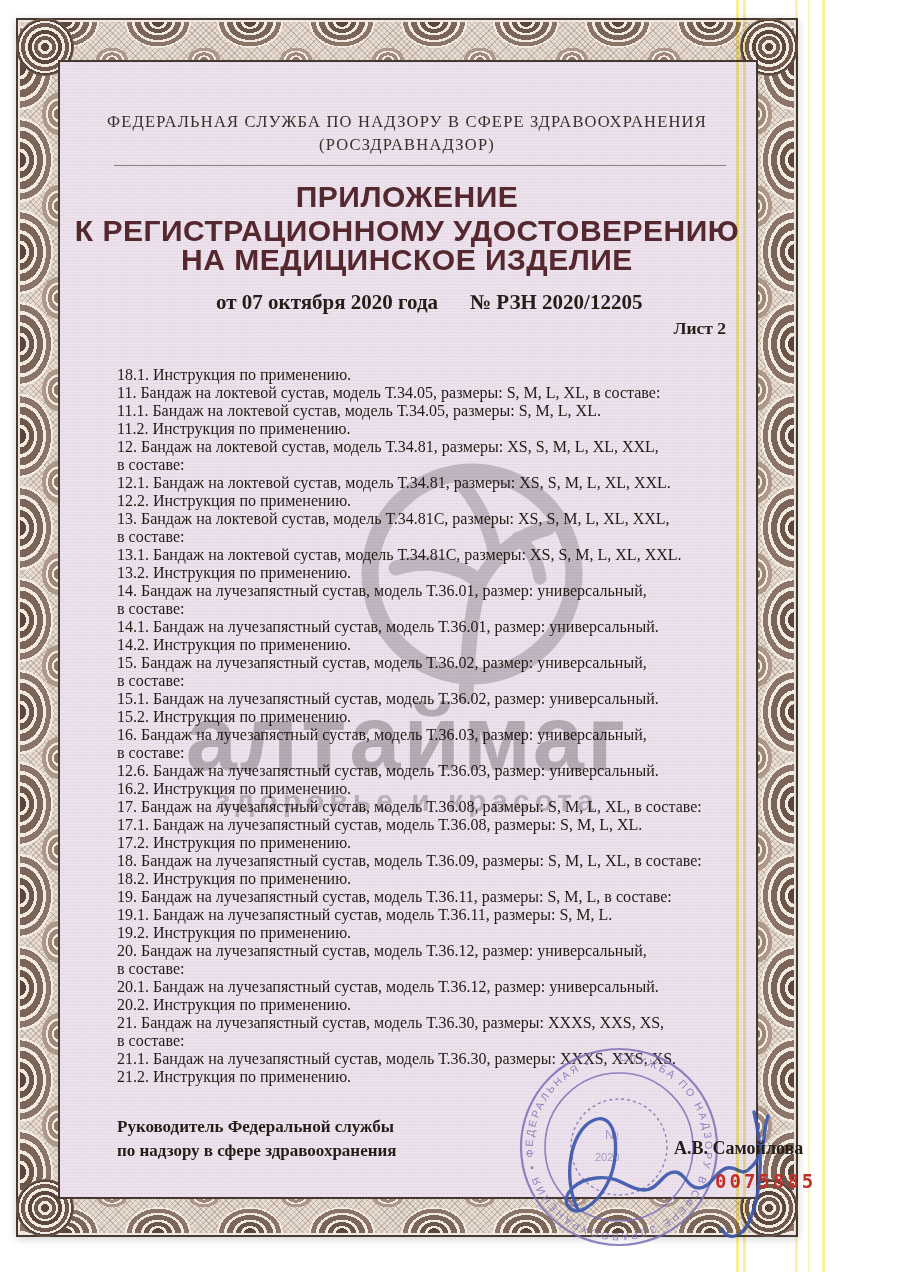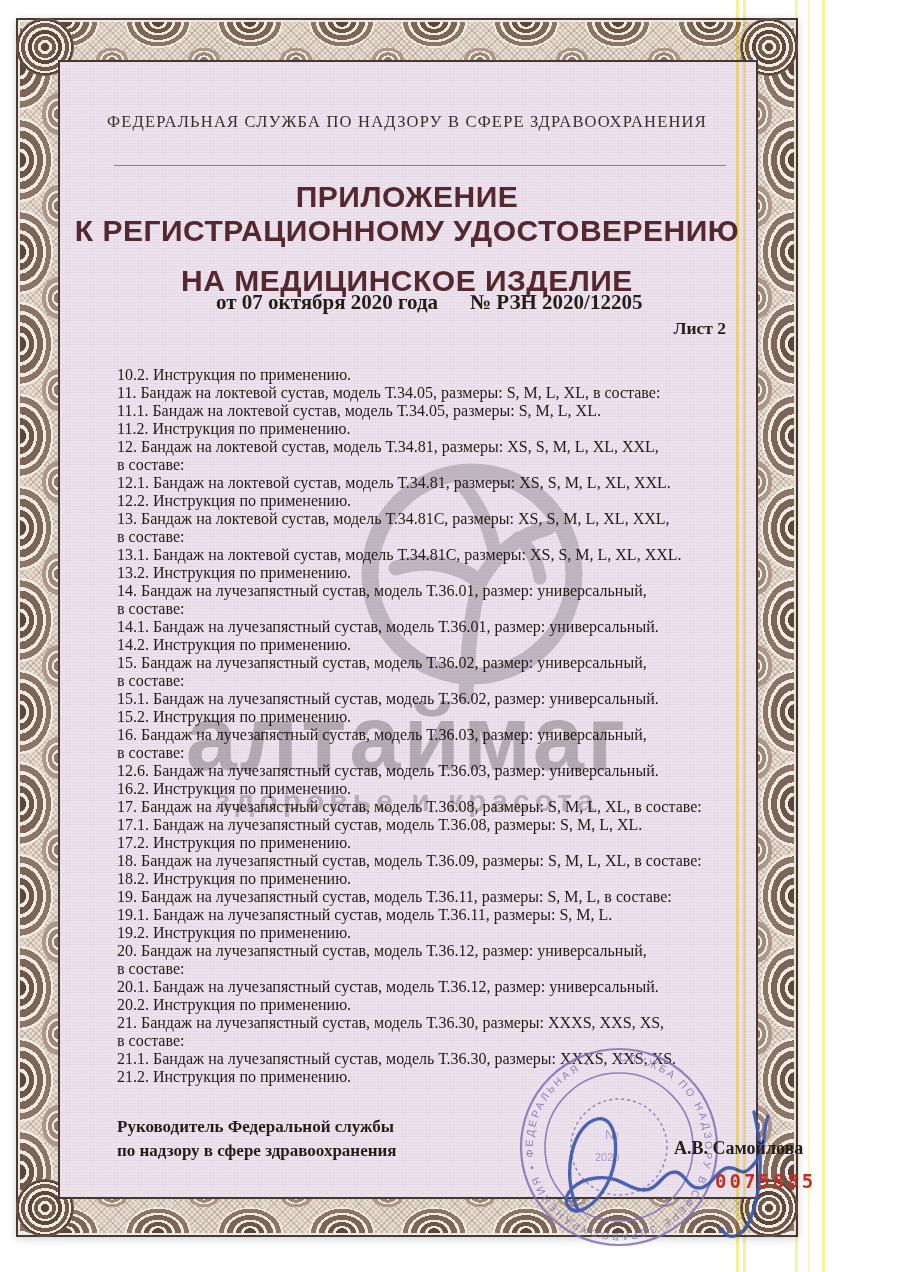--- a/index.html
+++ b/index.html
@@ -114,33 +114,34 @@
         <circle r="102" stroke-width="17"></circle>
         <path d="M -6,122 C -4,80 -2,42 8,8" stroke-width="15"></path>
         <path d="M 8,8 C 22,-18 44,-38 76,-46" stroke-width="15"></path>
         <path d="M 8,8 C -14,-10 -46,-16 -76,-6" stroke-width="15"></path>
         <path d="M 24,-14 C 20,-44 8,-68 -10,-90" stroke-width="14"></path>
         <path d="M 46,-36 C 58,-26 66,-12 68,4" stroke-width="13"></path>
       </g>
     </svg>
 
     <div class="abs agency" style="top:92px">ФЕДЕРАЛЬНАЯ СЛУЖБА ПО НАДЗОРУ В СФЕРЕ ЗДРАВООХРАНЕНИЯ</div>
+    <div class="abs agency" style="top:115px">(РОСЗДРАВНАДЗОР)</div>
     <div class="abs divider"></div>
 
     <div class="abs doc-title" style="top:160px">ПРИЛОЖЕНИЕ</div>
     <div class="abs doc-title" style="top:194px">К РЕГИСТРАЦИОННОМУ УДОСТОВЕРЕНИЮ</div>
-    <div class="abs doc-title" style="top:244px">НА МЕДИЦИНСКОЕ ИЗДЕЛИЕ</div>
+    <div class="abs doc-title" style="top:223px">НА МЕДИЦИНСКОЕ ИЗДЕЛИЕ</div>
 
     <div class="abs meta" style="left:198px;top:270px">от  07 октября 2020 года</div>
     <div class="abs meta" style="left:452px;top:270px">№  РЗН 2020/12205</div>
     <div class="abs sheet">Лист  2</div>
 
     <div class="abs body-lines">
 
-    <div class="body-line">10.2. Инструкция по применению.</div>
+    <div class="body-line">18.1. Инструкция по применению.</div>
         <div class="body-line">11. Бандаж на локтевой сустав, модель Т.34.05, размеры: S, M, L, XL, в составе:</div>
         <div class="body-line">11.1. Бандаж на локтевой сустав, модель Т.34.05, размеры: S, M, L, XL.</div>
         <div class="body-line">11.2. Инструкция по применению.</div>
         <div class="body-line">12. Бандаж на локтевой сустав, модель Т.34.81, размеры: XS, S, M, L, XL, XXL,</div>
         <div class="body-line">в составе:</div>
         <div class="body-line">12.1. Бандаж на локтевой сустав, модель Т.34.81, размеры: XS, S, M, L, XL, XXL.</div>
         <div class="body-line">12.2. Инструкция по применению.</div>
         <div class="body-line">13. Бандаж на локтевой сустав, модель Т.34.81С, размеры: XS, S, M, L, XL, XXL,</div>
         <div class="body-line">в составе:</div>
         <div class="body-line">13.1. Бандаж на локтевой сустав, модель Т.34.81С, размеры: XS, S, M, L, XL, XXL.</div>

